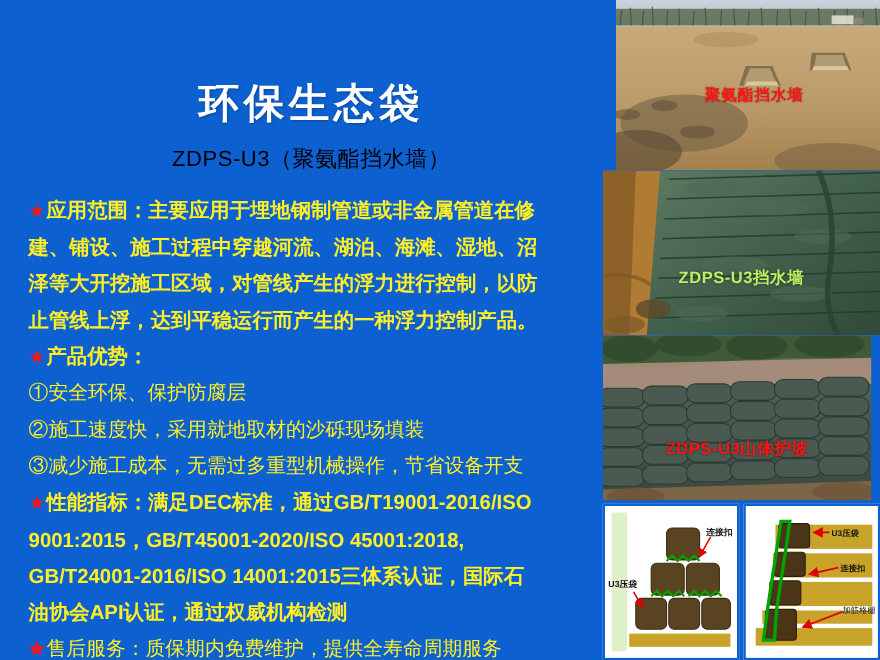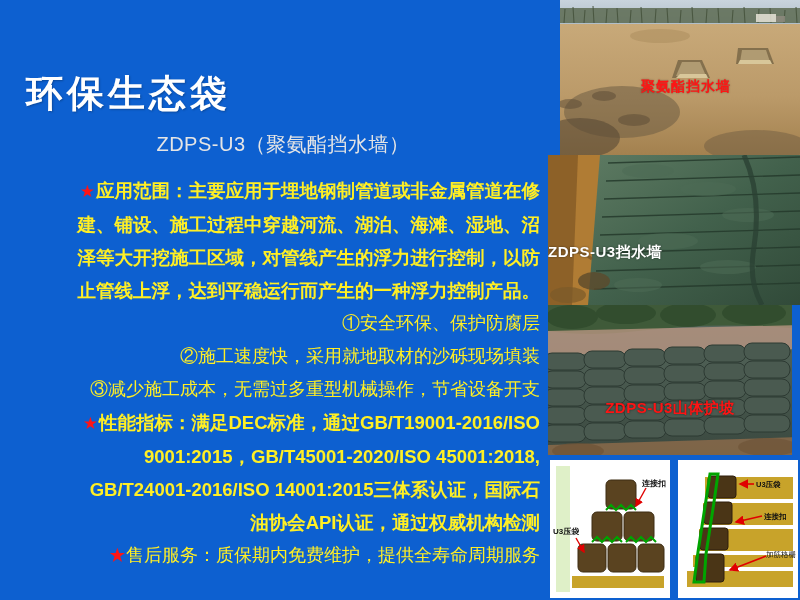--- a/index.html
+++ b/index.html
@@ -12,51 +12,51 @@
   }
   #slide { position:relative; width:800px; height:600px; background:#0d60d0; }
 
   
   #left-col {
     position:absolute; left:0; top:0; width:548px; height:600px;
     padding:0 8px 0 26px;
   }
   #title {
     color:#ffffff; font-weight:bold; font-size:37px; letter-spacing:4px;
-    text-align:left; margin-top:74px; line-height:1.1;
+    text-align:center; margin-top:74px; line-height:1.1;
     text-shadow:1px 1px 2px rgba(0,0,0,.25);
   }
   #subtitle {
-    color:#e5e5e5; font-size:20px; text-align:center; margin-top:16px;
+    color:#000000; font-size:20px; text-align:center; margin-top:16px;
     letter-spacing:.5px;
   }
   .line {
     color:#ffef24; font-size:18.5px; line-height:33px; white-space:nowrap;
     font-weight:bold;
-    text-align:right;
   }
   .line.serif { font-family:"Liberation Serif","DejaVu Serif",serif; font-weight:normal; font-size:18px; }
   .star { color:#ff1414; font-size:17px; font-weight:bold; margin-right:1px; }
   #body-text { margin-top:16px; }
 </style>
 </head>
 <body>
 
 <div id="slide">
 
   <div id="left-col">
 
     <div id="title">环保生态袋</div>
     <div id="subtitle">ZDPS-U3（聚氨酯挡水墙）</div>
 
     <div id="body-text">
         <div class="line"><span class="star">★</span><span>应用范围：主要应用于埋地钢制管道或非金属管道在修</span></div>
         <div class="line"><span>建、铺设、施工过程中穿越河流、湖泊、海滩、湿地、沼</span></div>
         <div class="line"><span>泽等大开挖施工区域，对管线产生的浮力进行控制，以防</span></div>
         <div class="line"><span>止管线上浮，达到平稳运行而产生的一种浮力控制产品。</span></div>
+        <div class="line"><span class="star">★</span><span>产品优势：</span></div>
         <div class="line serif"><span>①安全环保、保护防腐层</span></div>
         <div class="line serif"><span>②施工速度快，采用就地取材的沙砾现场填装</span></div>
         <div class="line serif"><span>③减少施工成本，无需过多重型机械操作，节省设备开支</span></div>
         <div class="line"><span class="star">★</span><span>性能指标：满足DEC标准，通过GB/T19001-2016/ISO</span></div>
         <div class="line"><span>9001:2015，GB/T45001-2020/ISO 45001:2018,</span></div>
         <div class="line"><span>GB/T24001-2016/ISO 14001:2015三体系认证，国际石</span></div>
         <div class="line"><span>油协会API认证，通过权威机构检测</span></div>
         <div class="line serif"><span class="star">★</span><span>售后服务：质保期内免费维护，提供全寿命周期服务</span></div>
       </div>
   </div>
@@ -131,21 +131,21 @@
           <ellipse cx="200" cy="60" rx="26" ry="7"></ellipse>
             <ellipse cx="120" cy="86" rx="30" ry="8"></ellipse>
           <ellipse cx="180" cy="112" rx="28" ry="7"></ellipse>
             <ellipse cx="90" cy="130" rx="24" ry="7"></ellipse>
         </g>
         <path d="M196 0 Q214 40 206 92 Q200 126 214 150" stroke="#2b4133" stroke-width="5" fill="none" opacity=".8"></path>
         <ellipse cx="46" cy="126" rx="16" ry="9" fill="#5c4a2c" opacity=".8"></ellipse>
         <ellipse cx="20" cy="140" rx="18" ry="8" fill="#7a5a2a" opacity=".7"></ellipse>
         <path d="M0 96 Q28 92 44 104" stroke="#7a5526" stroke-width="3" fill="none" opacity=".7"></path>
       </svg>
-      <div style="position:absolute;left:0;right:0;top:88px;text-align:left;color:#ffffff;font-size:15px;font-weight:bold;letter-spacing:.5px;text-shadow:0 0 2px rgba(0,0,0,.5);">ZDPS-U3挡水墙</div>
+      <div style="position:absolute;left:0;right:0;top:88px;text-align:center;color:#bef264;font-size:15px;font-weight:bold;letter-spacing:.5px;text-shadow:0 0 2px rgba(0,0,0,.5);">ZDPS-U3挡水墙</div>
     </div>
 
     <div style="position:absolute;left:0;top:305px;width:244px;height:150px;overflow:hidden;">
       <svg width="252" height="150" viewBox="0 0 252 150" preserveAspectRatio="none">
         <defs>
           <linearGradient id="slopeG" x1="0" y1="0" x2="0" y2="1">
             <stop offset="0%" stop-color="#596b60"></stop>
               <stop offset="60%" stop-color="#46564c"></stop>
               <stop offset="100%" stop-color="#3a483f"></stop>
           </linearGradient>

